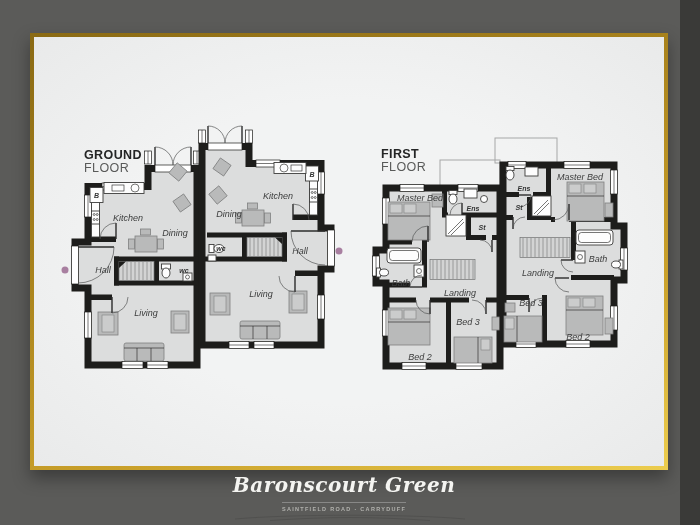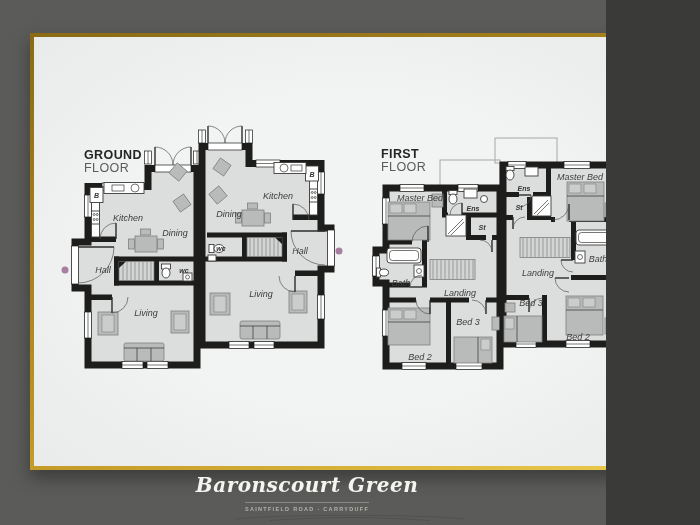--- a/index.html
+++ b/index.html
@@ -1,16 +1,16 @@
 <!DOCTYPE html>
 <html style="--background: #5b5b59; --mat: #e9eaea; --wall: #1d1d1b; --room-fill: #dcdddd; --furniture-fill: #b9baba; --label-color: #3c3d3d; --accent-dot: #a87fa0; --gold-light: #eccd4e; --gold-dark: #8a6a14; --title-color: #f4f4f1; --subtitle-color: #b2b2ae;"><head>
 <meta charset="utf-8">
 <style>
   html,body{margin:0;padding:0;background:#3a3a38;}
-  .board{position:relative;width:606px;height:525px;overflow:hidden;
+  .board{position:relative;width:680px;height:525px;overflow:hidden;
          background:var(--background,#5b5b59);font-family:"Liberation Sans",sans-serif;}
   .frame{position:absolute;left:30px;top:33px;width:638px;height:437px;box-sizing:border-box;
          background:linear-gradient(160deg,#8a6a14 0%,#a8821c 35%,#c9a02a 70%,#eccd4e 100%);
          box-shadow:0 8px 16px rgba(0,0,0,.35);}
   .mat{position:absolute;left:4px;top:4px;right:4px;bottom:4px;
        background:radial-gradient(ellipse at center,#f2f3f3 50%,var(--mat,#e9eaea) 100%);}
   svg{position:absolute;overflow:visible;}
   .room{fill:var(--room-fill,#dcdddd);stroke:var(--wall,#1d1d1b);stroke-width:7;stroke-linejoin:miter;}
   .wallrect{fill:var(--wall,#1d1d1b);}
   .win{fill:#ffffff;stroke:var(--wall,#1d1d1b);stroke-width:.7;}

